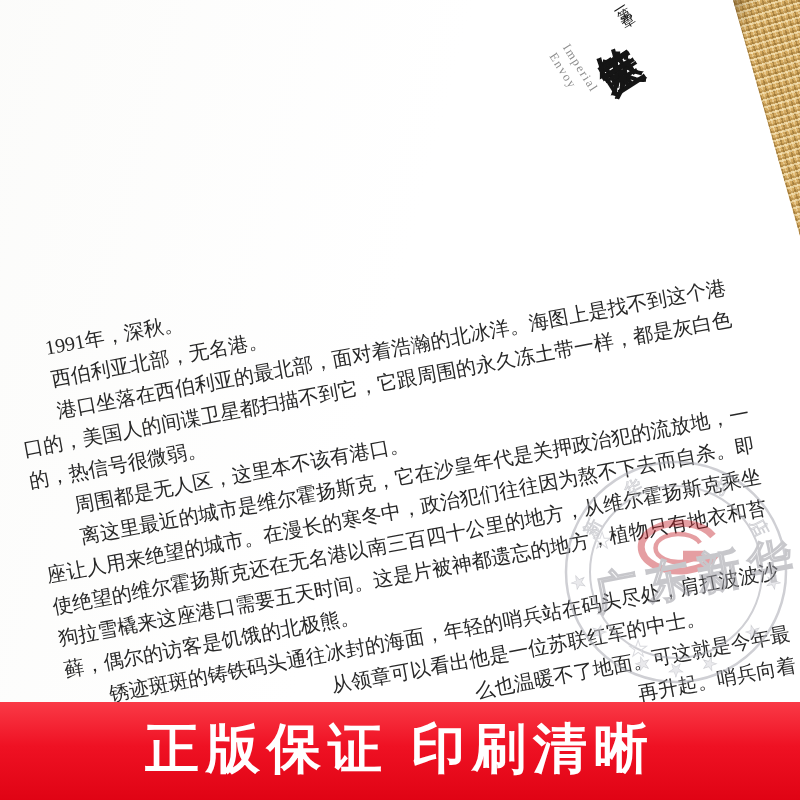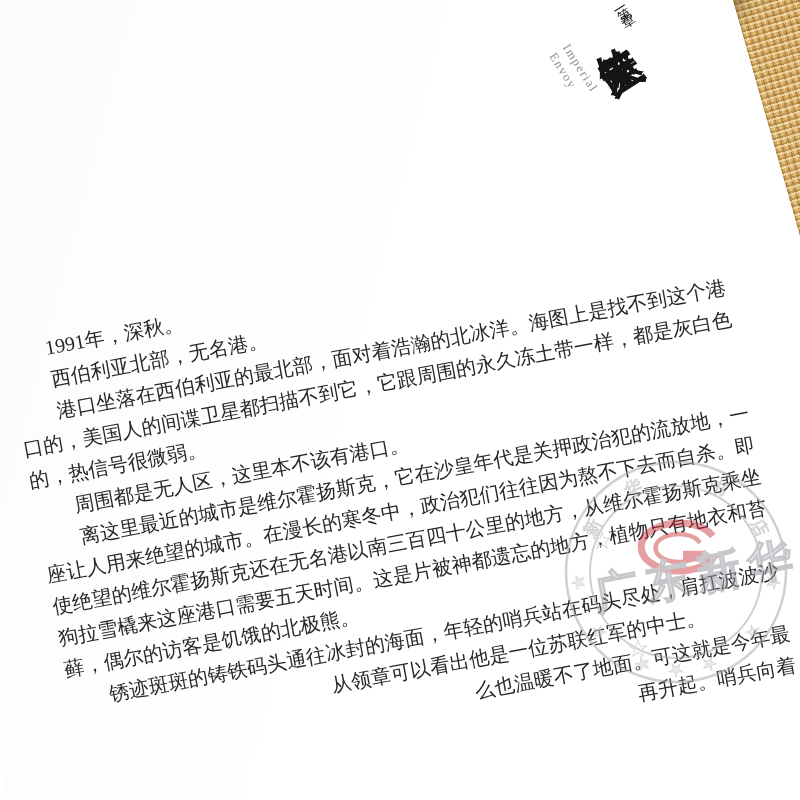--- a/index.html
+++ b/index.html
@@ -133,14 +133,17 @@
     </g>
 
     <g transform="translate(131,104)" stroke="#c4242b" fill="none" opacity="0.8">
       <path d="M 36 -10 A 38 24 0 1 0 36 12 L 6 12" stroke-width="7"></path>
       <path d="M 23 -3 A 23 14 0 1 0 23 7 L 6 7" stroke-width="4.5"></path>
     </g>
 
     <text x="52" y="168" transform="rotate(-11 52 168)" font-size="44" font-weight="700" letter-spacing="8" fill="none" stroke="#9a9aa2" stroke-width="1.3">广东新华</text>
   </svg>
 
+  <div class="banner">
+    <span class="banner-text">正版保证 印刷清晰</span>
+  </div>
 
 </div>
 
 </body></html>

